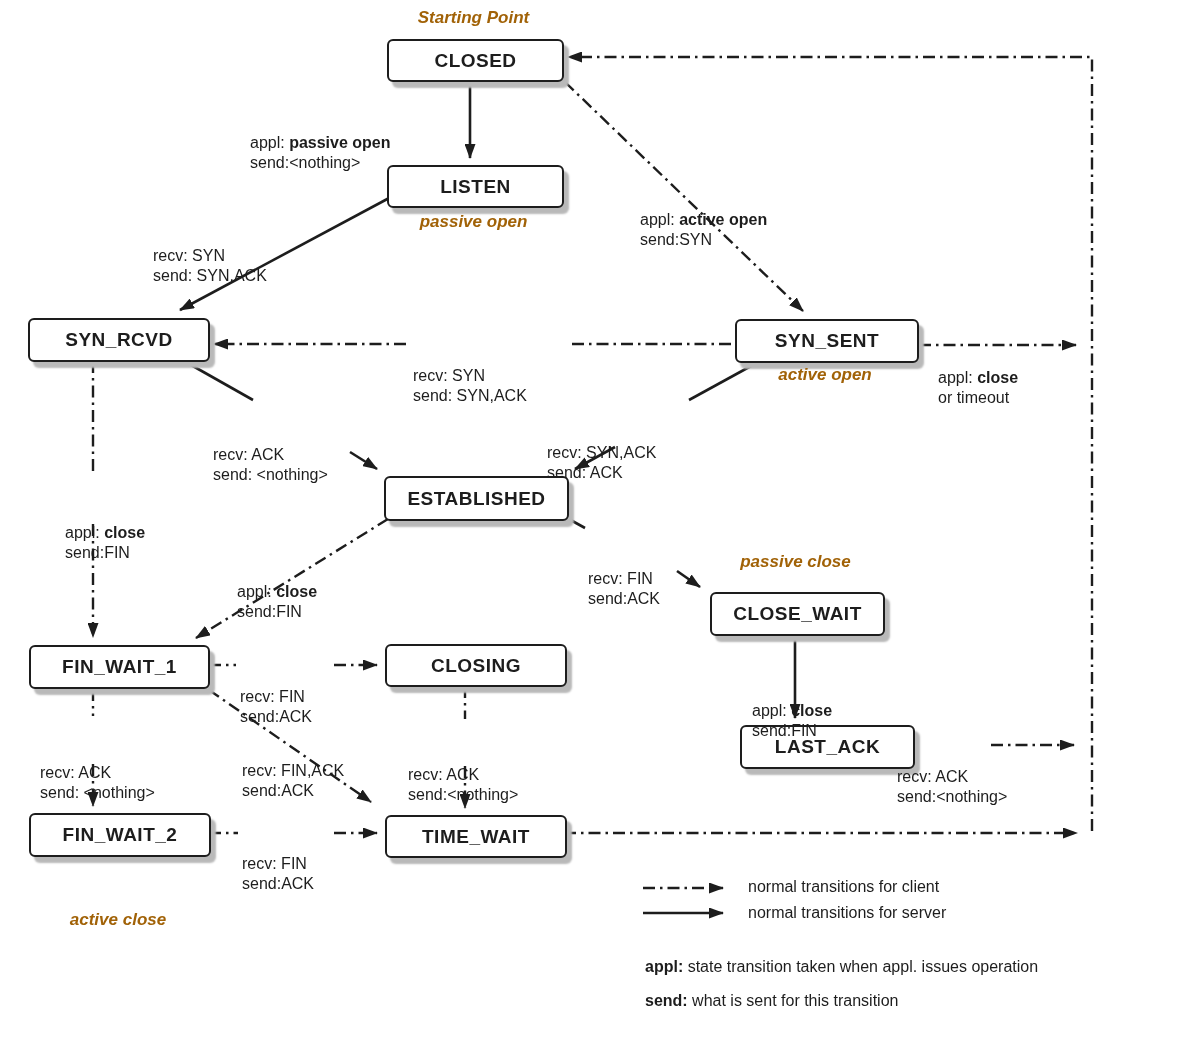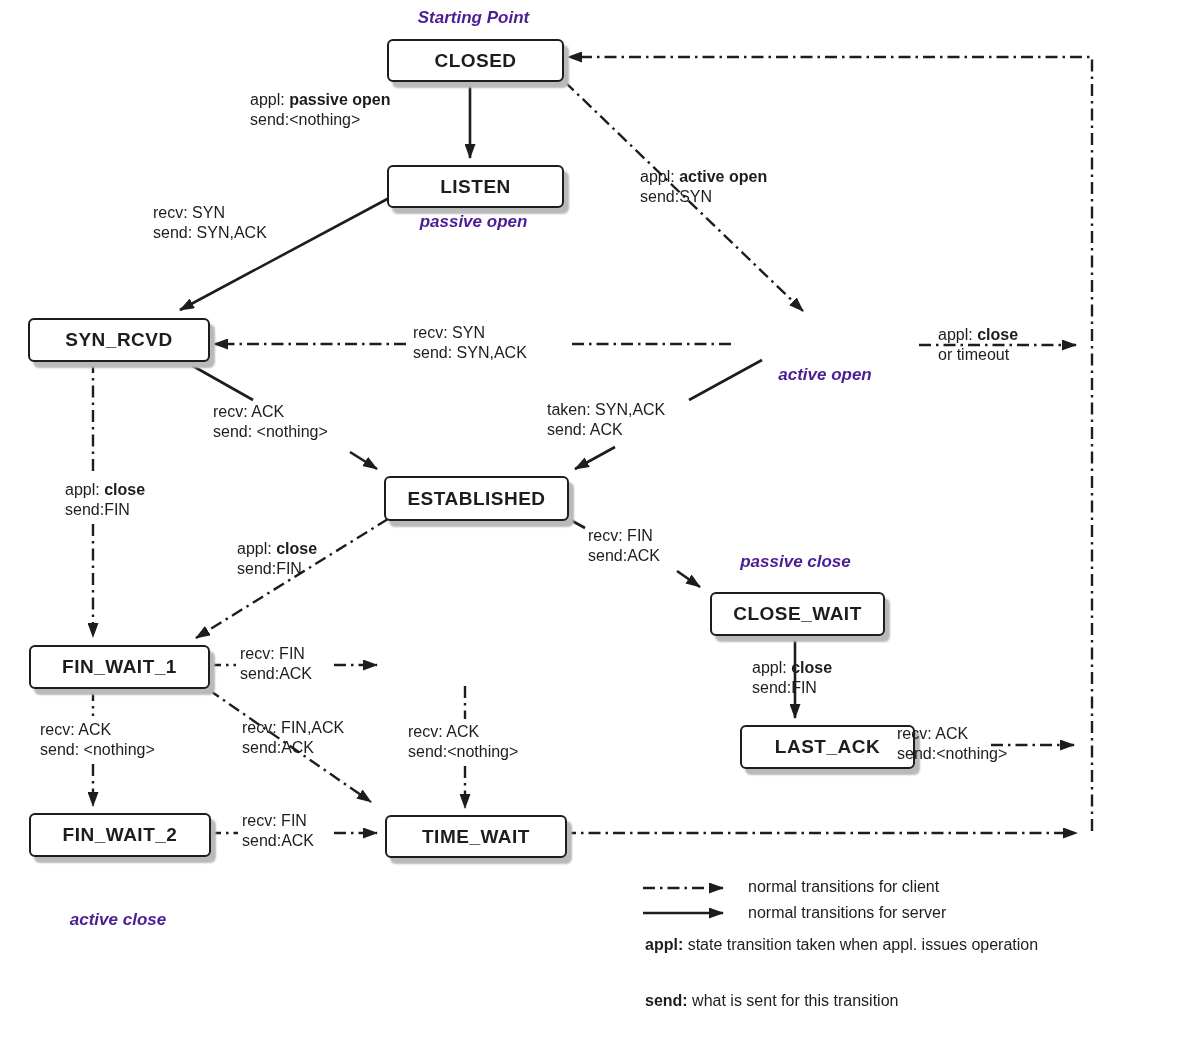--- a/index.html
+++ b/index.html
@@ -9,25 +9,25 @@
     font-family:"Liberation Sans","DejaVu Sans",sans-serif;color:#1d1d1d;overflow:hidden;
   }
   .arrows{position:absolute;left:0;top:0;width:1186px;height:1038px;}
   .state{
     position:absolute;display:flex;align-items:center;justify-content:center;
     background:#ffffff;border:2.5px solid #1d1d1d;border-radius:6px;
     box-shadow:5px 6px 2px #b9b9b9;
     font-weight:bold;font-size:19px;letter-spacing:.5px;white-space:nowrap;
   }
   .tlabel{
-    position:absolute;font-size:16px;line-height:20px;white-space:nowrap;
+    position:absolute;font-size:16px;line-height:20px;white-space:nowrap;margin-top:43px;
   }
   .tlabel b{font-weight:bold;}
   .annot{
-    position:absolute;color:#4c1d95;font-weight:bold;font-style:italic;
+    position:absolute;color:#a16207;font-weight:bold;font-style:italic;
     font-size:17px;text-align:center;white-space:nowrap;
   }
   .legend-label{position:absolute;font-size:16px;line-height:20px;white-space:nowrap;text-align:right;}
   .legend-note{position:absolute;font-size:16px;line-height:20px;white-space:nowrap;}
   .legend-note b{font-weight:bold;}
 </style>
 </head>
 <body>
 
 <div class="stage">
@@ -73,22 +73,24 @@
       <path d="M564,833 L1077,833" marker-end="url(#ah)"></path>
       <path d="M884,745 L893,745"></path>
       <path d="M991,745 L1074,745" marker-end="url(#ah)"></path>
       <path d="M643,888 L723,888" marker-end="url(#ah)"></path>
     </g>
   </svg>
 
   <div class="state" style="left:387px;top:39px;width:173px;height:39px">CLOSED</div>
   <div class="state" style="left:387px;top:165px;width:173px;height:39px">LISTEN</div>
   <div class="state" style="left:28px;top:318px;width:178px;height:40px">SYN_RCVD</div>
+  <div class="state" style="left:735px;top:319px;width:180px;height:40px">SYN_SENT</div>
   <div class="state" style="left:384px;top:476px;width:181px;height:41px">ESTABLISHED</div>
   <div class="state" style="left:29px;top:645px;width:177px;height:40px">FIN_WAIT_1</div>
+  <div class="state" style="left:385px;top:644px;width:178px;height:39px">CLOSING</div>
   <div class="state" style="left:710px;top:592px;width:171px;height:40px">CLOSE_WAIT</div>
   <div class="state" style="left:740px;top:725px;width:171px;height:40px">LAST_ACK</div>
   <div class="state" style="left:29px;top:813px;width:178px;height:40px">FIN_WAIT_2</div>
   <div class="state" style="left:385px;top:815px;width:178px;height:39px">TIME_WAIT</div>
 
   <div class="annot" style="left:377px;top:8px;width:193px">Starting Point</div>
   <div class="annot" style="left:387px;top:212px;width:173px">passive open</div>
   <div class="annot" style="left:735px;top:365px;width:180px">active open</div>
   <div class="annot" style="left:710px;top:552px;width:171px">passive close</div>
   <div class="annot" style="left:29px;top:910px;width:178px">active close</div>
@@ -111,21 +113,21 @@
   </div>
   <div class="tlabel" style="left:938px;top:325px">
     <div><span>appl: </span><b>close</b></div>
     <div>or timeout</div>
   </div>
   <div class="tlabel" style="left:213px;top:402px">
     <div>recv: ACK</div>
     <div>send: &lt;nothing&gt;</div>
   </div>
   <div class="tlabel" style="left:547px;top:400px">
-    <div>taken: SYN,ACK</div>
+    <div>recv: SYN,ACK</div>
     <div>send: ACK</div>
   </div>
   <div class="tlabel" style="left:65px;top:480px">
     <div><span>appl: </span><b>close</b></div>
     <div>send:FIN</div>
   </div>
   <div class="tlabel" style="left:237px;top:539px">
     <div><span>appl: </span><b>close</b></div>
     <div>send:FIN</div>
   </div>
@@ -157,20 +159,20 @@
     <div><span>appl: </span><b>close</b></div>
     <div>send:FIN</div>
   </div>
   <div class="tlabel" style="left:897px;top:724px">
     <div>recv: ACK</div>
     <div>send:&lt;nothing&gt;</div>
   </div>
 
   <div class="legend-label" style="left:748px;top:877px">normal transitions for client</div>
   <div class="legend-label" style="left:748px;top:903px">normal transitions for server</div>
-  <div class="legend-note" style="left:645px;top:935px">
+  <div class="legend-note" style="left:645px;top:957px">
     <b>appl:</b><span> state transition taken when appl. issues operation</span>
   </div>
   <div class="legend-note" style="left:645px;top:991px">
     <b>send:</b><span> what is sent for this transition</span>
   </div>
 
 </div>
 
 </body></html>

